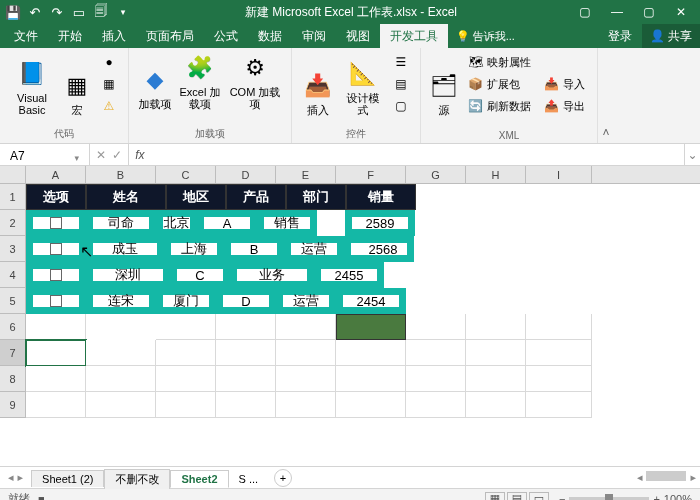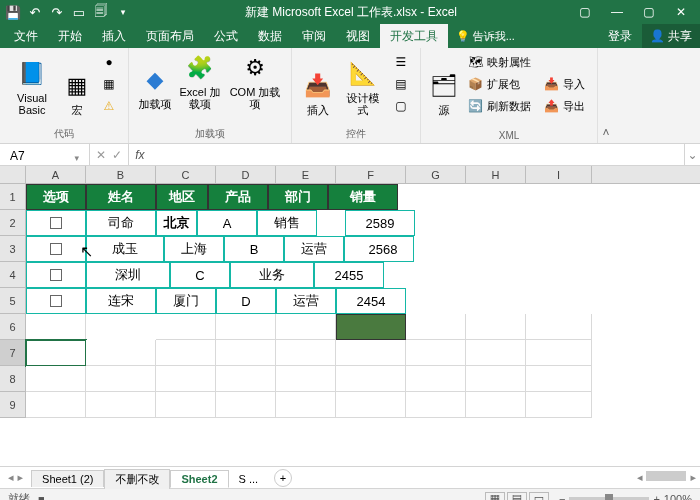--- a/index.html
+++ b/index.html
@@ -37,22 +37,22 @@
 .colheads { display: flex; height: 18px; background: #e6e6e6; border-bottom: 1px solid #bdbdbd; }
 .selall { width: 26px; border-right: 1px solid #bdbdbd; background: #e6e6e6; }
 .ch { border-right: 1px solid #bdbdbd; text-align: center; font-size: 11px; color: #444; line-height: 18px; }
 .rows { display: flex; }
 .rowheads { width: 26px; }
 .rh { height: 26px; background: #e6e6e6; border-right: 1px solid #bdbdbd; border-bottom: 1px solid #bdbdbd; text-align: center; font-size: 11px; color: #444; line-height: 26px; }
 .rh.sel { background: #cfcfcf; }
 .cells { flex: 1; position: relative; }
 .row { display: flex; height: 26px; }
 .cell { border-right: 1px solid #d9d9d9; border-bottom: 1px solid #d9d9d9; display: flex; align-items: center; justify-content: center; font-size: 13px; background: #fff; }
-.cell.hdr { background: #15803d; color: #fff; font-weight: bold; border: 1px solid #333; }
-.cell.data { border: 1px solid #14b8a6; }
+.cell.hdr { background: #0f172a; color: #fff; font-weight: bold; border: 1px solid #333; }
+.cell.data { border: 7px solid #14b8a6; }
 .cell.total { background: #4a7a3f; color: #fff; font-weight: bold; border: 1px solid #333; }
 .cell.green { background: #4a7a3f; border: 1px solid #333; }
 .cell.active { outline: 2px solid #217346; outline-offset: -1px; }
 .checkbox { width: 12px; height: 12px; border: 1px solid #666; background: #fff; }
 .cursor { position: absolute; left: 54px; top: 58px; font-size: 16px; pointer-events: none; }
 .sheet-tabs { height: 22px; border-top: 1px solid #d4d4d4; display: flex; align-items: center; background: #fff; font-size: 11px; }
 .sheet-tabs .nav { padding: 0 8px; color: #888; display: flex; gap: 4px; }
 .stab { padding: 2px 10px; border: 1px solid #ccc; border-bottom: none; background: #f0f0f0; cursor: pointer; position: relative; top: 1px; }
 .stab.active { background: #fff; border-bottom: 1px solid #fff; color: #217346; font-weight: bold; }
 .sheet-tabs .add { width: 18px; height: 18px; border: 1px solid #ccc; border-radius: 50%; display: flex; align-items: center; justify-content: center; margin-left: 6px; cursor: pointer; }
@@ -247,32 +247,32 @@
         <div class="rh">5</div>
         <div class="rh">6</div>
         <div class="rh sel">7</div>
         <div class="rh">8</div>
         <div class="rh">9</div>
       </div>
     <div class="cells" id="cells">
 
     <div class="row">
           <div class="cell hdr" style="width: 60px;">选项</div>
-          <div class="cell hdr" style="width: 70px;">姓名</div>
-          <div class="cell hdr" style="width: 52px;">地区</div>
+          <div class="cell hdr" style="width: 80px;">姓名</div>
+          <div class="cell hdr" style="width: 60px;">地区</div>
           <div class="cell hdr" style="width: 60px; font-family: Liberation Mono, monospace;">产品</div>
           <div class="cell hdr" style="width: 60px;">部门</div>
           <div class="cell hdr" style="width: 70px;">销量</div>
         </div>
         <div class="row">
           <div class="cell data" style="width: 60px;">
             <div class="checkbox"></div>
           </div>
           <div class="cell data" style="width: 70px;">司命</div>
-          <div class="cell data" style="width: 41px; font-weight: bold;">北京</div>
+          <div class="cell data" style="width: 41px;">北京</div>
           <div class="cell data" style="width: 60px;">A</div>
           <div class="cell data" style="width: 60px;">销售</div>
           <div class="cell data" style="width: 70px; margin-left: 28px;">2589</div>
         </div>
         <div class="row">
           <div class="cell data" style="width: 60px;">
             <div class="checkbox"></div>
           </div>
           <div class="cell data" style="width: 78px;">成玉</div>
           <div class="cell data" style="width: 60px;">上海</div>

